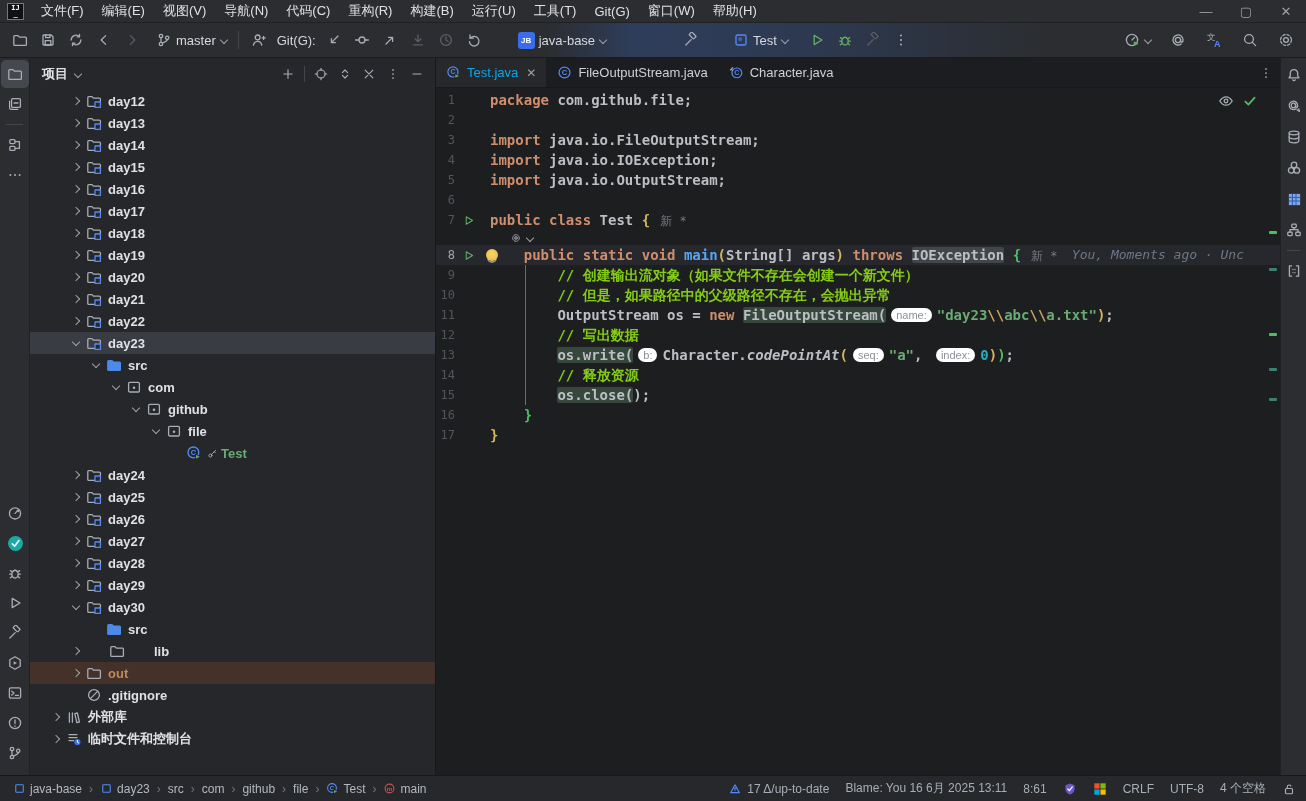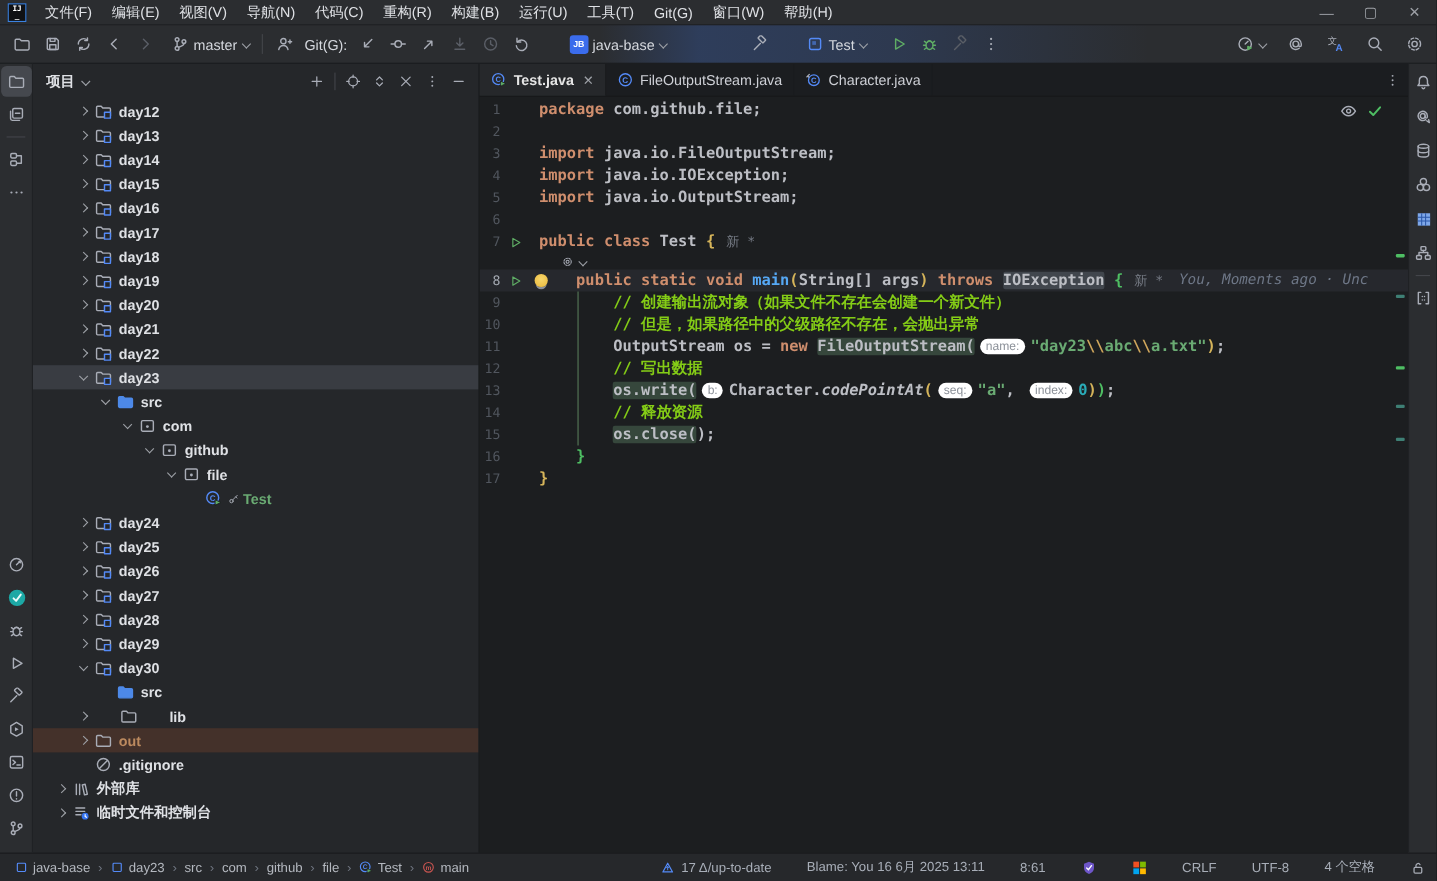--- a/index.html
+++ b/index.html
@@ -57,21 +57,21 @@
   .chev.o::before{content:"";position:absolute;top:4px;left:5px;width:5px;height:5px;border-right:1.4px solid #9DA0A6;border-bottom:1.4px solid #9DA0A6;transform:rotate(45deg)}
   .tree-row .ic{width:18px;height:18px;margin-right:5px}
   .tree-row .mini{width:12px;height:12px;margin:0 3px 0 -2px}
   .lbl-green{color:#6AAB73}.lbl-orange{color:#BC8A5F}
 
   
   .editor-col{flex:1;display:flex;flex-direction:column;min-width:0;background:#1C1E20}
   .tabbar{height:30px;background:#1B1D20;display:flex;align-items:stretch;border-bottom:1px solid #17181A;flex:none}
   .tab{display:flex;align-items:center;gap:6px;padding:0 10px;font-size:13px;color:#CED0D6;border-right:1px solid #1A1C1E}
   .tab.active{background:#26282B}
-  .tab.active .tab-label{color:#e5e5e5;font-weight:700}
+  .tab.active .tab-label{color:#0ea5e9;font-weight:400}
   .tab .close{color:#9DA0A6;font-size:12px;margin-left:2px}
   .tab-kebab{margin-left:auto;width:28px;display:flex;align-items:center;justify-content:center}
 
   .editor{flex:1;position:relative;overflow:hidden;font-family:"DejaVu Sans Mono","Liberation Mono",monospace;font-weight:700;font-size:14px}
   .code-body{position:relative;padding-top:2px}
   .code-line{height:20px;display:flex;align-items:center;position:relative}
   .code-line.current{background:#26282D}
   .ln{width:19px;text-align:right;font-size:12px;color:#51565E;font-weight:400;flex:none}
   .ln.cur{color:#A1A6AF}
   .gut{width:18px;margin-left:4px;display:flex;align-items:center;justify-content:center;flex:none}
@@ -91,21 +91,21 @@
   .indent-guide{position:absolute;width:1px;background:#567A58}
   .insp{position:absolute;top:5px;right:22px;display:flex;gap:8px;align-items:center;z-index:3}
   .stripe{position:absolute;right:0;top:0;bottom:0;width:13px}
   .stripe .mark{position:absolute;left:2px;width:8px;height:3px;border-radius:1px}
 
   
   .statusbar{height:26px;background:#26282B;border-top:1px solid #17181A;display:flex;align-items:center;padding:0 10px;font-size:12px;color:#A8AEB8}
   .crumbs{display:flex;align-items:center;gap:2px}
   .crumb{display:flex;align-items:center;gap:4px;padding:0 3px;color:#B4B8BF}
   .crumb-sep{color:#6F7580;padding:0 2px}
-  .sb-right{margin-left:auto;display:flex;align-items:center;gap:32px}
+  .sb-right{margin-left:auto;display:flex;align-items:center;gap:16px}
   .sb-item{display:flex;align-items:center;gap:5px;color:#A8AEB8}
 </style>
 </head>
 <body>
 
 <div class="titlebar">
   <div class="app-icon">
       <span>IJ</span>
       <span>_</span>
     </div>

